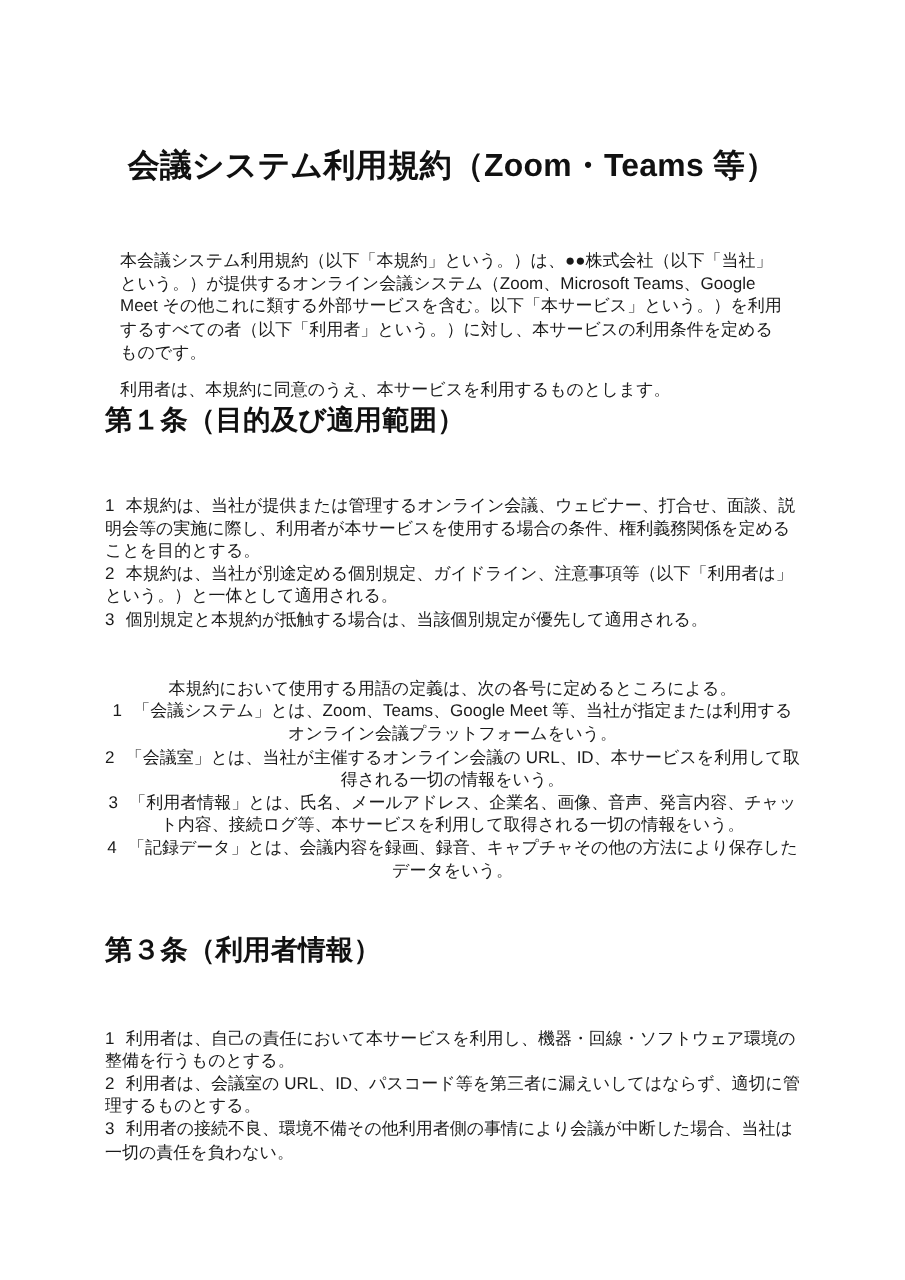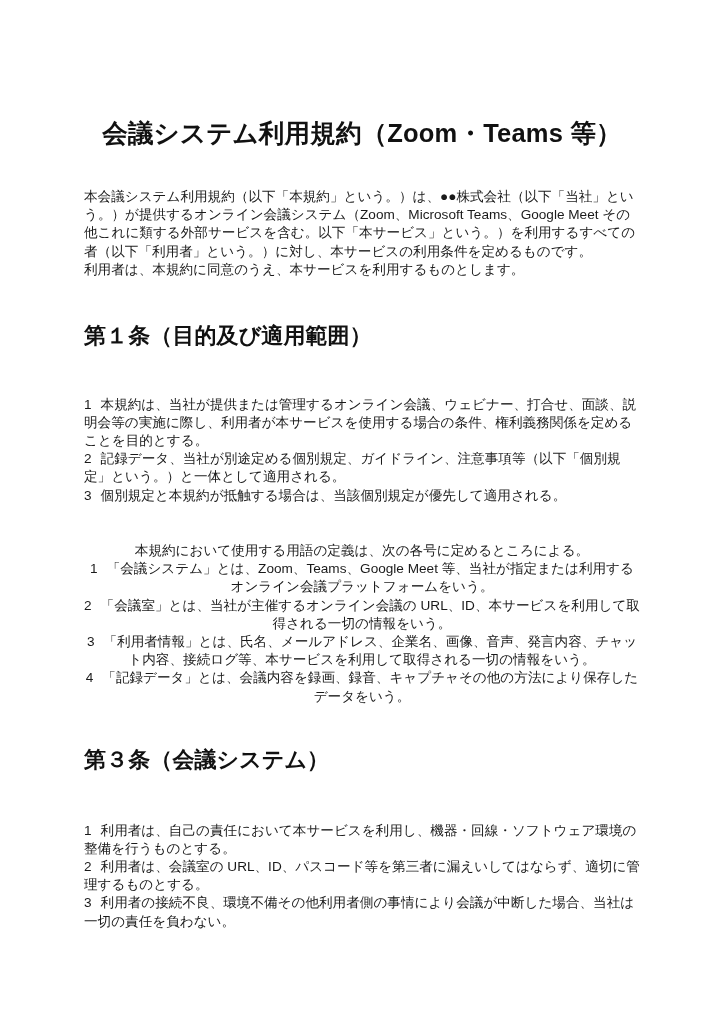--- a/index.html
+++ b/index.html
@@ -53,21 +53,21 @@
 
   
   .intro {
     position: absolute;
     left: 0;
     top: 188px;
     width: 556px;
   }
 
   .para {
-    margin: 0;
+    margin: 12px;
     font-size: 13.6px;
     line-height: 18.2px;
     color: #1a1a1a;
     text-align: left;
   }
 
   
   .article-heading {
     margin: 0;
     font-size: 22px;
@@ -129,21 +129,21 @@
       <p class="para">利用者は、本規約に同意のうえ、本サービスを利用するものとします。</p>
     </div>
 
     <section class="article" id="article-1">
       <h2 class="article-heading">第１条（目的及び適用範囲）</h2>
       <div class="article-body">
         <p class="clause">
           <span class="clause-num">1</span><span class="clause-gap"></span><span>本規約は、当社が提供または管理するオンライン会議、ウェビナー、打合せ、面談、説明会等の実施に際し、利用者が本サービスを使用する場合の条件、権利義務関係を定めることを目的とする。</span>
         </p>
         <p class="clause">
-          <span class="clause-num">2</span><span class="clause-gap"></span><span>記録データ、当社が別途定める個別規定、ガイドライン、注意事項等（以下「個別規定」という。）と一体として適用される。</span>
+          <span class="clause-num">2</span><span class="clause-gap"></span><span>本規約は、当社が別途定める個別規定、ガイドライン、注意事項等（以下「利用者は」という。）と一体として適用される。</span>
         </p>
         <p class="clause">
           <span class="clause-num">3</span><span class="clause-gap"></span><span>個別規定と本規約が抵触する場合は、当該個別規定が優先して適用される。</span>
         </p>
       </div>
     </section>
 
     <section class="article" id="article-2">
       <div class="article-body">
         <p class="clause">本規約において使用する用語の定義は、次の各号に定めるところによる。</p>
@@ -156,21 +156,21 @@
         <p class="clause">
           <span class="clause-num">3</span><span class="clause-gap"></span><span>「利用者情報」とは、氏名、メールアドレス、企業名、画像、音声、発言内容、チャット内容、接続ログ等、本サービスを利用して取得される一切の情報をいう。</span>
         </p>
         <p class="clause">
           <span class="clause-num">4</span><span class="clause-gap"></span><span>「記録データ」とは、会議内容を録画、録音、キャプチャその他の方法により保存したデータをいう。</span>
         </p>
       </div>
     </section>
 
     <section class="article" id="article-3">
-      <h2 class="article-heading">第３条（会議システム）</h2>
+      <h2 class="article-heading">第３条（利用者情報）</h2>
       <div class="article-body">
         <p class="clause">
           <span class="clause-num">1</span><span class="clause-gap"></span><span>利用者は、自己の責任において本サービスを利用し、機器・回線・ソフトウェア環境の整備を行うものとする。</span>
         </p>
         <p class="clause">
           <span class="clause-num">2</span><span class="clause-gap"></span><span>利用者は、会議室の URL、ID、パスコード等を第三者に漏えいしてはならず、適切に管理するものとする。</span>
         </p>
         <p class="clause">
           <span class="clause-num">3</span><span class="clause-gap"></span><span>利用者の接続不良、環境不備その他利用者側の事情により会議が中断した場合、当社は一切の責任を負わない。</span>
         </p>

